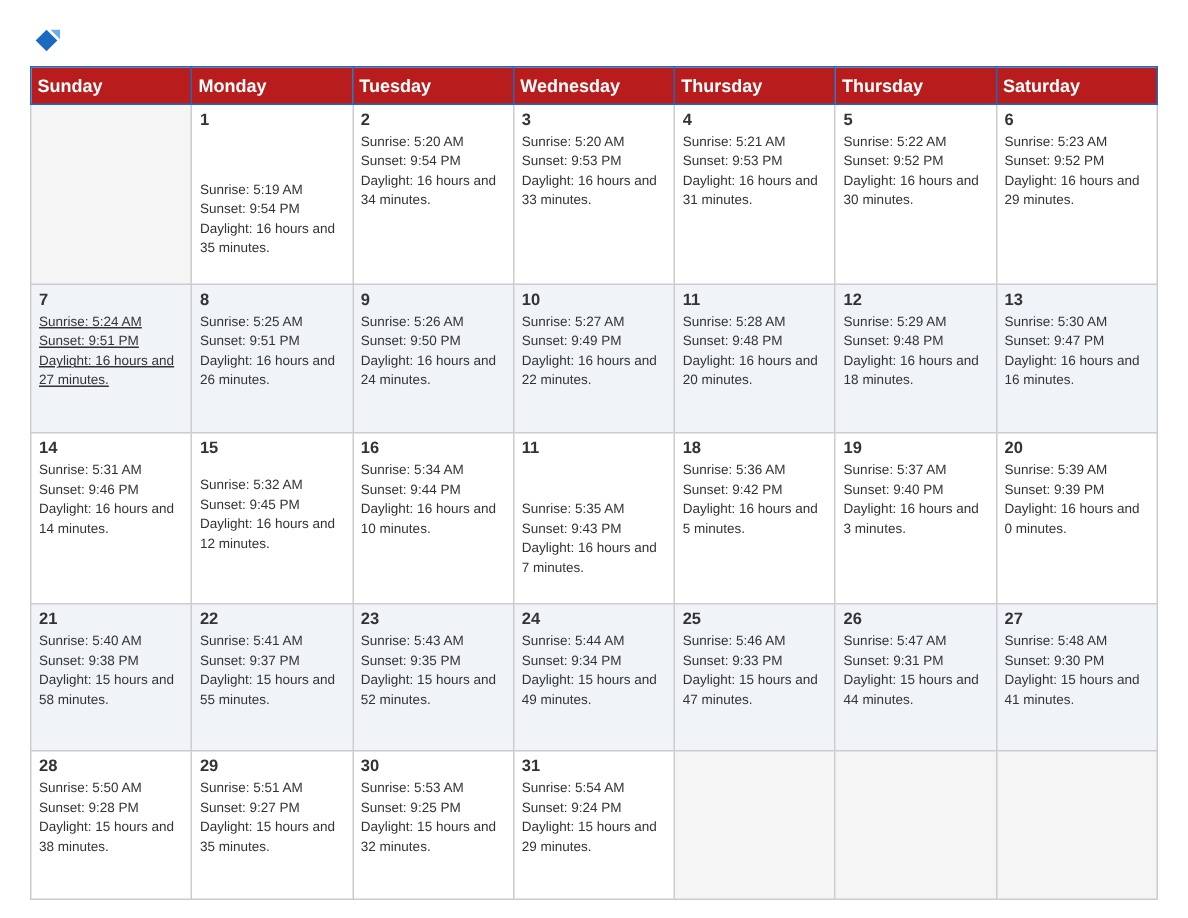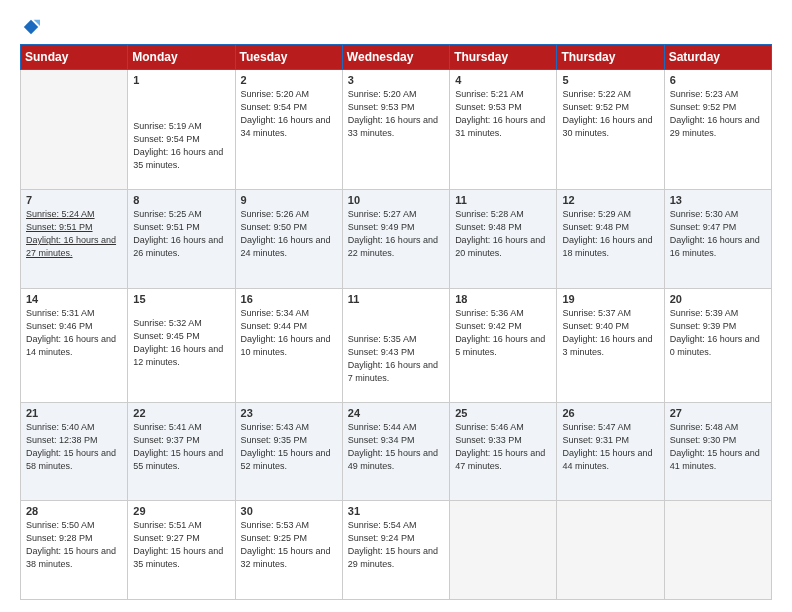--- a/index.html
+++ b/index.html
@@ -265,21 +265,21 @@
             <span class="day-num">20</span>
             <div class="day-info" style="white-space: pre-line;">Sunrise: 5:39 AM
 Sunset: 9:39 PM
 Daylight: 16 hours and 0 minutes.</div>
           </td>
         </tr>
         <tr class="row-shaded">
           <td>
             <span class="day-num">21</span>
             <div class="day-info" style="white-space: pre-line;">Sunrise: 5:40 AM
-Sunset: 12:38 PM
+Sunset: 9:38 PM
 Daylight: 15 hours and 58 minutes.</div>
           </td>
           <td>
             <span class="day-num">22</span>
             <div class="day-info" style="white-space: pre-line;">Sunrise: 5:41 AM
 Sunset: 9:37 PM
 Daylight: 15 hours and 55 minutes.</div>
           </td>
           <td>
             <span class="day-num">23</span>

